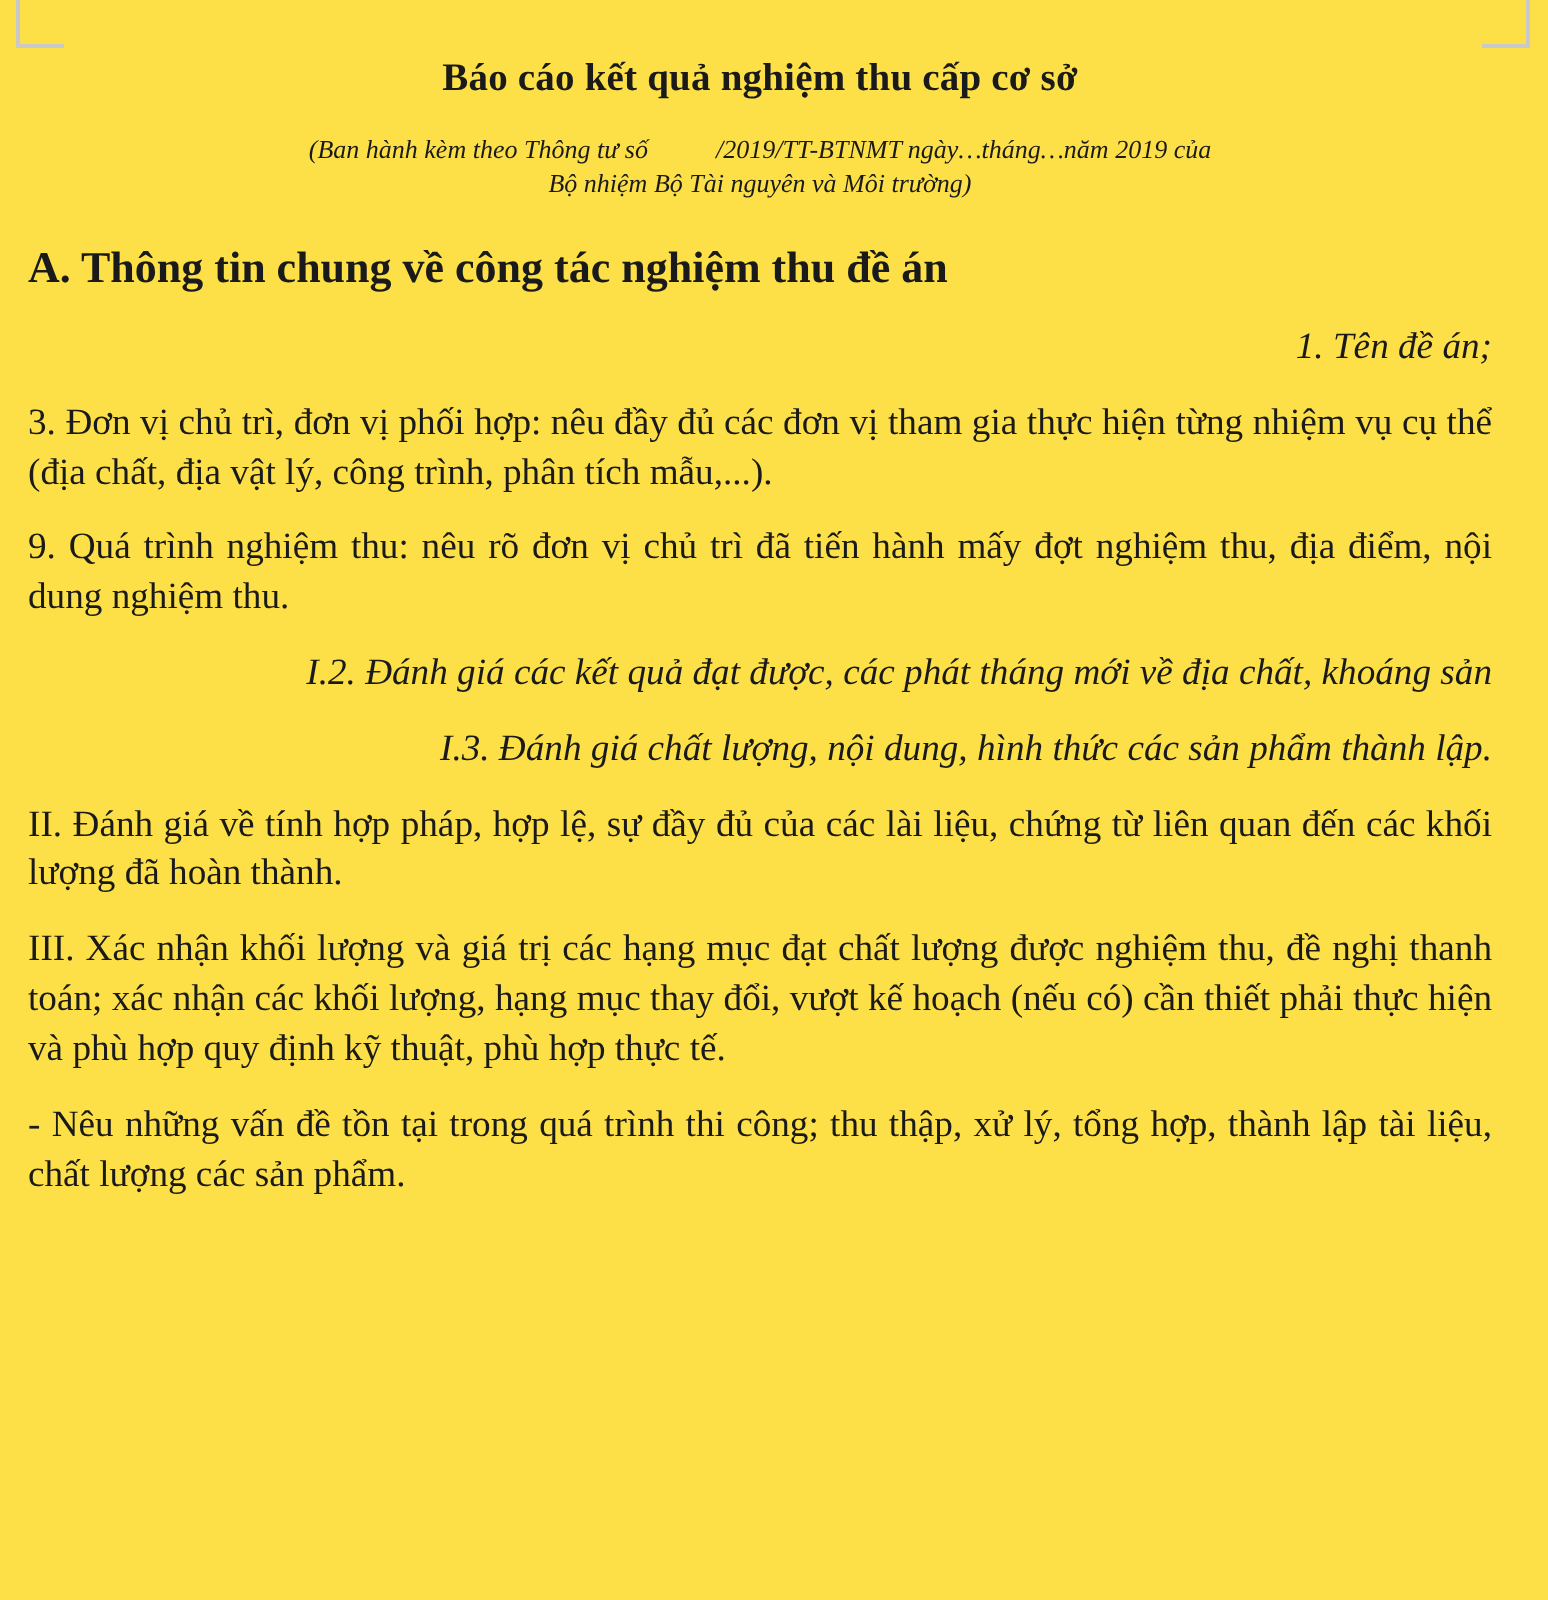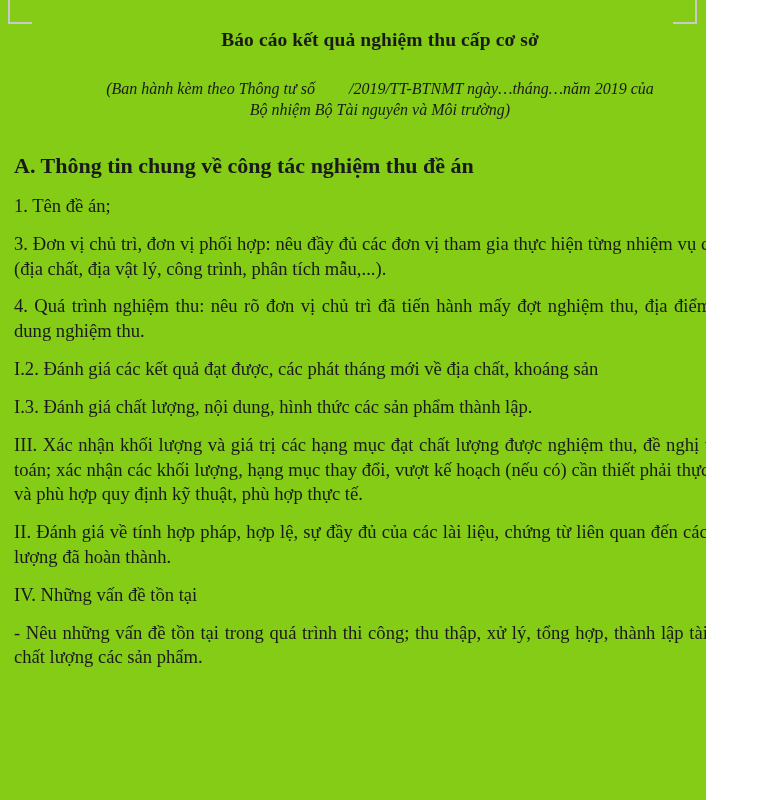--- a/index.html
+++ b/index.html
@@ -4,24 +4,24 @@
 <title>Báo cáo kết quả nghiệm thu cấp cơ sở</title>
 <style>
   html, body {
     margin: 0;
     padding: 0;
     background: #ffffff;
   }
 
   .page {
     position: relative;
-    width: 706px;
+    width: 774px;
     height: 800px;
     overflow: hidden;
-    background: #84cc16;
+    background: #fde047;
     font-family: "Liberation Serif", "DejaVu Serif", serif;
     color: #1a1a1a;
     -webkit-font-smoothing: antialiased;
   }
 
   
   .crop-mark {
     position: absolute;
     width: 22px;
     height: 22px;
@@ -53,23 +53,23 @@
     font-size: 19.5px;
     line-height: 1.26;
     margin: 0;
     padding-top: 28px;
     letter-spacing: 0.1px;
   }
 
   .doc-subtitle {
     text-align: center;
     font-style: italic;
-    font-size: 16px;
+    font-size: 13px;
     line-height: 1.34;
-    margin: 16px;
+    margin: 4px;
     padding-top: 9px;
     padding-left: 10px;
     padding-right: 10px;
   }
 
   .subtitle-gap {
     display: inline-block;
     width: 34px;
   }
 
@@ -85,21 +85,22 @@
     font-size: 18.6px;
     line-height: 1.335;
     margin: 0;
     padding-top: 13px;
     text-align: justify;
     text-justify: inter-word;
   }
 
   
   .para.single {
-    text-align: left;
+    text-align: right;
+    font-style: italic;
   }
 </style>
 </head>
 <body>
 
 <div class="page">
 
   <div class="crop-mark left"></div>
   <div class="crop-mark right"></div>
 
@@ -113,31 +114,30 @@
       <span>Bộ nhiệm Bộ Tài nguyên và Môi trường)</span>
     </p>
 
     <h2 class="heading">A. Thông tin chung về công tác nghiệm thu đề án</h2>
 
     <p class="para single">1. Tên đề án;</p>
 
 
     <p class="para">3. Đơn vị chủ trì, đơn vị phối hợp: nêu đầy đủ các đơn vị tham gia thực hiện từng nhiệm vụ cụ thể (địa chất, địa vật lý, công trình, phân tích mẫu,...).</p>
 
-    <p class="para">4. Quá trình nghiệm thu: nêu rõ đơn vị chủ trì đã tiến hành mấy đợt nghiệm thu, địa điểm, nội dung nghiệm thu.</p>
+    <p class="para">9. Quá trình nghiệm thu: nêu rõ đơn vị chủ trì đã tiến hành mấy đợt nghiệm thu, địa điểm, nội dung nghiệm thu.</p>
 
 
 
 
     <p class="para single">I.2. Đánh giá các kết quả đạt được, các phát tháng mới về địa chất, khoáng sản</p>
 
     <p class="para single">I.3. Đánh giá chất lượng, nội dung, hình thức các sản phẩm thành lập.</p>
 
+    <p class="para">II. Đánh giá về tính hợp pháp, hợp lệ, sự đầy đủ của các lài liệu, chứng từ liên quan đến các khối lượng đã hoàn thành.</p>
+
     <p class="para">III. Xác nhận khối lượng và giá trị các hạng mục đạt chất lượng được nghiệm thu, đề nghị thanh toán; xác nhận các khối lượng, hạng mục thay đổi, vượt kế hoạch (nếu có) cần thiết phải thực hiện và phù hợp quy định kỹ thuật, phù hợp thực tế.</p>
 
-    <p class="para">II. Đánh giá về tính hợp pháp, hợp lệ, sự đầy đủ của các lài liệu, chứng từ liên quan đến các khối lượng đã hoàn thành.</p>
-
-    <p class="para single">IV. Những vấn đề tồn tại</p>
 
     <p class="para">- Nêu những vấn đề tồn tại trong quá trình thi công; thu thập, xử lý, tổng hợp, thành lập tài liệu, chất lượng các sản phẩm.</p>
 
   </div>
 </div>
 
 </body></html>

